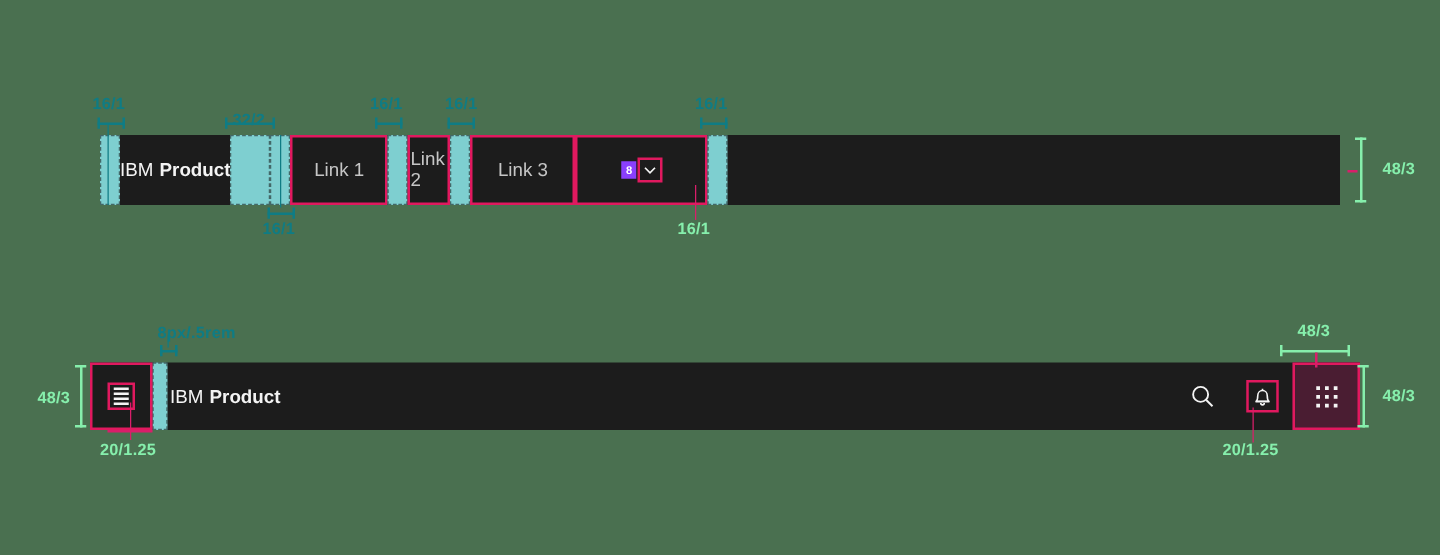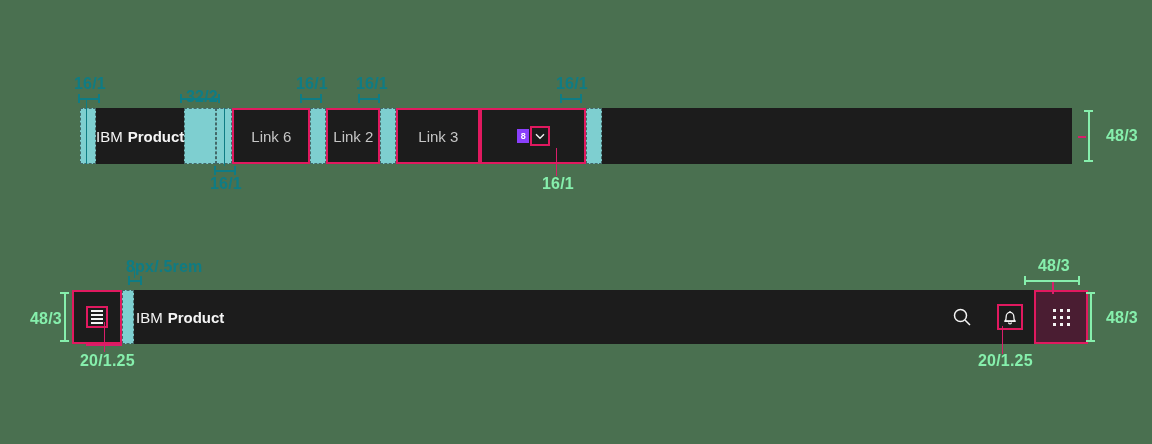--- a/index.html
+++ b/index.html
@@ -15,21 +15,21 @@
     overflow: hidden;
     -webkit-font-smoothing: antialiased;
   }
   .stage {
     position: absolute;
     inset: 0;
   }
   
   .ann-label {
     position: absolute;
-    font-size: 16px;
+    font-size: 13px;
     font-weight: 700;
     letter-spacing: .2px;
     white-space: nowrap;
     line-height: 1;
   }
   .ann-teal { color: #0f7c84; }
   .ann-pink { color: #86efac; }
 
   
   .measure-h {
@@ -261,26 +261,26 @@
 
       <div class="brand">
         <span class="light">IBM</span>
         <span class="bold">Product</span>
       </div>
 
       <div class="spacer-teal" style="width:32px"></div>
       <div class="spacer-teal" style="width:16px"></div>
 
       <div class="navlink" style="width:78px">
-        <span>Link 6</span>
+        <span>Link 1</span>
       </div>
 
       <div class="spacer-teal" style="width:16px"></div>
 
-      <div class="navlink" style="width:54px">
+      <div class="navlink" style="width:34px">
         <span>Link 2</span>
       </div>
 
       <div class="spacer-teal" style="width:16px"></div>
 
       <div class="navlink" style="width:84px">
         <span>Link 3</span>
       </div>
 
       <div class="submenu" style="width:106px">

